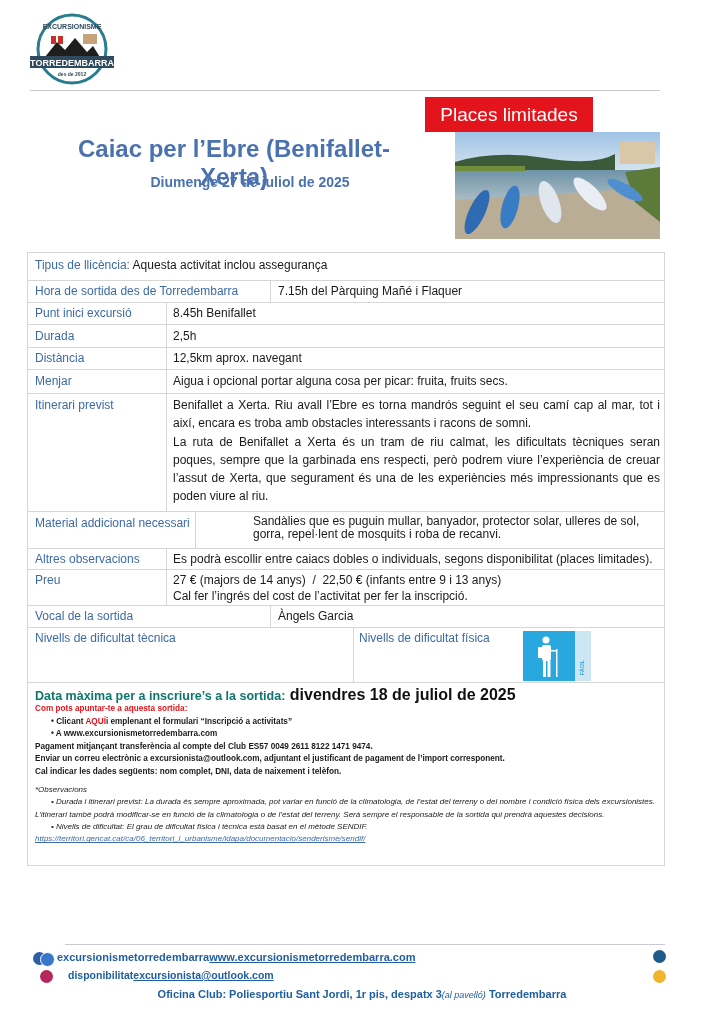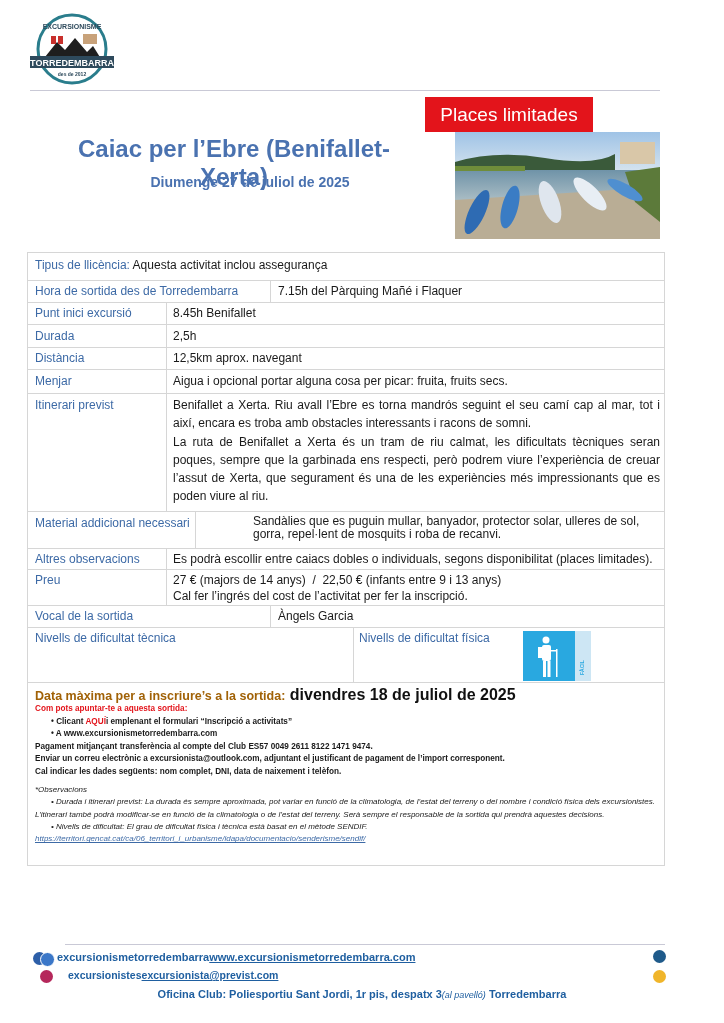--- a/index.html
+++ b/index.html
@@ -17,21 +17,21 @@
   #date { left:60px; top:174px; width:380px; text-align:center; color:#4a72b0;
           font-size:14px; font-weight:bold; }
   .row { position:absolute; left:27px; width:638px; border:1px solid #d6d6d6; border-top:none; box-sizing:border-box; }
   .row.first { border-top:1px solid #d6d6d6; }
   .lbl { position:absolute; left:7px; color:#3d6aa6; font-weight:bold; font-size:12px; }
   .val { position:absolute; font-size:12px; color:#1a1a1a; }
   .vsep { position:absolute; top:0; bottom:0; width:1px; background:#d6d6d6; }
   .para { text-align:justify; line-height:18.3px; }
 
   
-  .deadline-lbl { color:#a16207; font-weight:bold; font-size:12.5px; }
+  .deadline-lbl { color:#0f766e; font-weight:bold; font-size:12.5px; }
   .deadline-val { color:#111; font-weight:bold; font-size:16px; }
   .small { font-size:8.2px; font-weight:bold; line-height:12.5px; color:#1a1a1a; }
   .red { color:#e3141b; }
   .obs { font-size:8px; font-style:italic; line-height:12.3px; color:#222; }
   .link { color:#3d6aa6; text-decoration:underline; }
 
   
   #bottom-rule { left:65px; top:944px; width:600px; height:1px; background:#c9c9d6; }
   .foot { font-size:11px; font-weight:bold; color:#1f5fa0; }
   .circ { position:absolute; width:13px; height:13px; border-radius:50%; }
@@ -206,21 +206,21 @@
   <span class="circ" style="left:0;top:1px;background:#2d5fa8;"></span>
   <span class="circ" style="left:7px;top:1px;background:#3b77c8;border:1px solid #fff;"></span>
   <span class="foot" style="position:absolute;left:24px;top:0;white-space:nowrap;">
     <span>excursionismetorredembarra</span><span style="text-decoration:underline;">www.excursionismetorredembarra.com</span>
   </span>
 </div>
 
 <div class="abs" style="left:40px;top:969px;">
   <span class="circ" style="left:0;top:1px;background:#b5285b;"></span>
   <span class="foot" style="position:absolute;left:28px;top:0;white-space:nowrap;font-size:10.5px;">
-    <span>excursionistes</span><span style="text-decoration:underline;">excursionista@previst.com</span>
+    <span>disponibilitat</span><span style="text-decoration:underline;">excursionista@outlook.com</span>
   </span>
 </div>
 
 <span class="circ abs" style="left:653px;top:950px;background:#1f5a8a;"></span>
 <span class="circ abs" style="left:653px;top:970px;background:#f0b52a;"></span>
 
 <div class="abs foot" style="left:0;top:988px;width:724px;text-align:center;white-space:nowrap;">
   <span>Oficina Club: Poliesportiu Sant Jordi, 1r pis, despatx 3</span><span style="font-style:italic;font-weight:normal;font-size:9px;">(al pavelló)</span><span> Torredembarra</span>
 </div>
 

